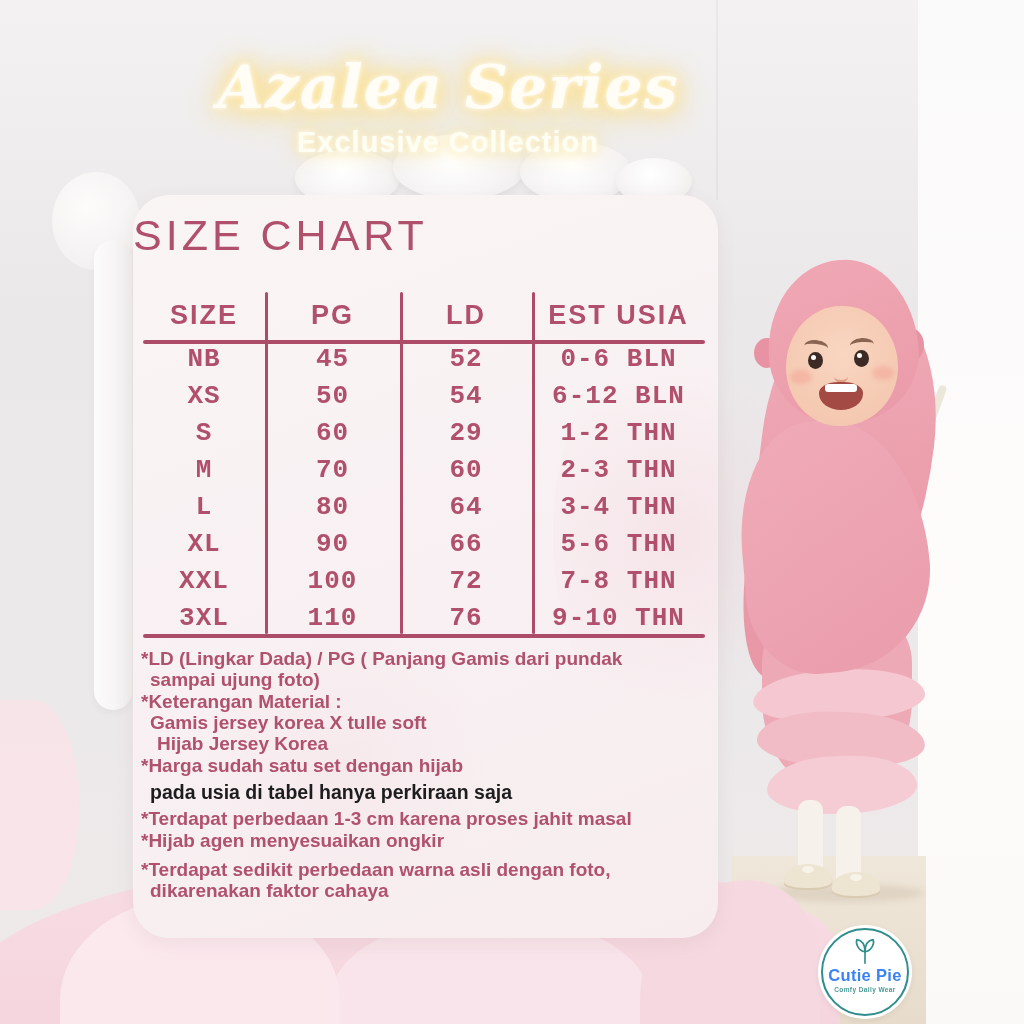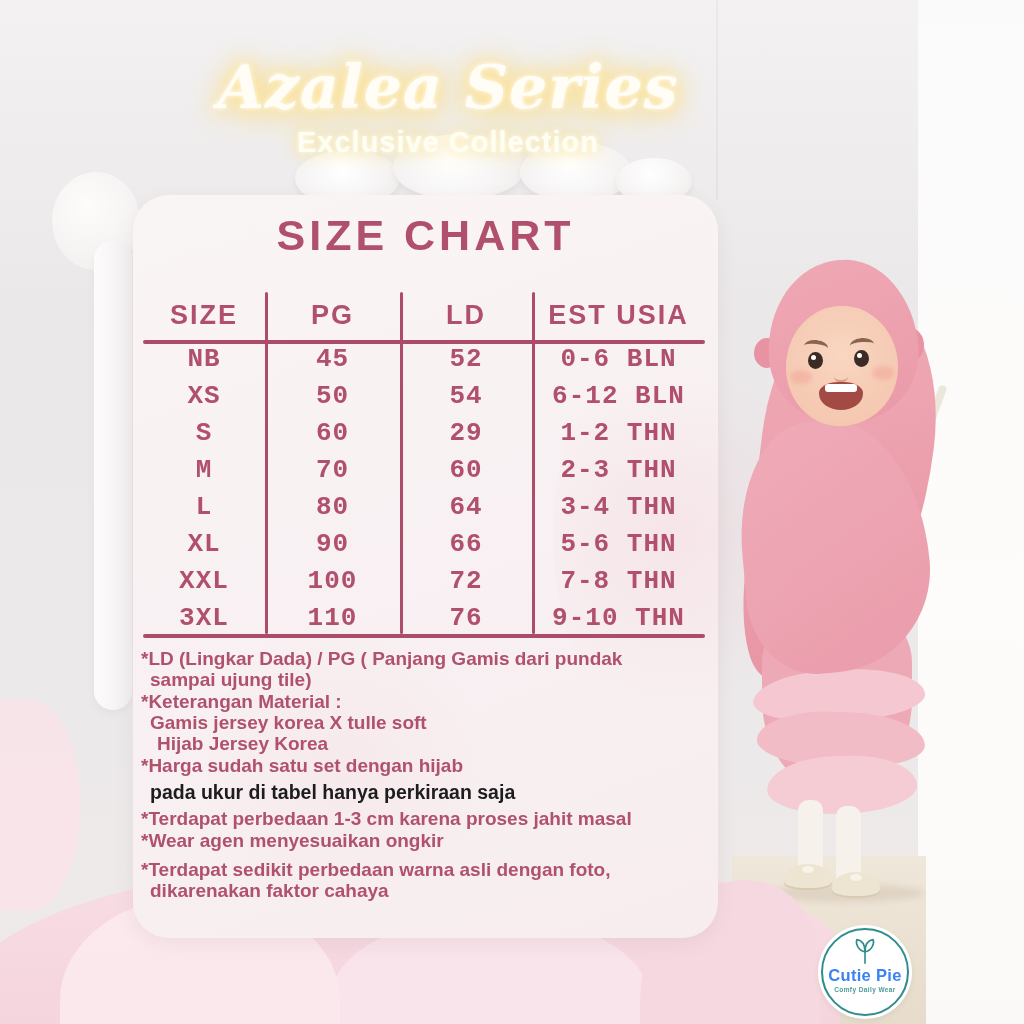--- a/index.html
+++ b/index.html
@@ -91,21 +91,21 @@
        text-shadow:0 0 5px rgba(255,255,255,.9),0 0 10px #ffeaa4,0 0 20px #ffd978;}
 
   
   .card{left:133px;top:195px;width:585px;height:743px;border-radius:36px;
        background:linear-gradient(160deg,#faf5f5 0%,#f8f0f2 55%,#f7edef 100%);
        box-shadow:0 6px 18px rgba(150,110,120,.10);}
   .ghost1{left:420px;top:130px;width:240px;height:420px;border-radius:50%;
        background:radial-gradient(circle,rgba(233,170,185,.16),rgba(233,170,185,0) 70%);}
   .ghost2{left:60px;top:430px;width:300px;height:280px;border-radius:50%;
        background:radial-gradient(circle,rgba(236,190,200,.12),rgba(236,190,200,0) 70%);}
-  .card-title{left:0;top:16px;width:100%;text-align:center;font-size:43px;font-weight:bold;
+  .card-title{left:0;top:16px;width:100%;text-align:left;font-size:43px;font-weight:normal;
        letter-spacing:4px;color:#b0506c;}
 
   .tbl{left:10px;top:95px;width:562px;height:352px;}
   .tbl-grid{display:grid;grid-template-columns:122px 135px 132px 173px;
        grid-template-rows:50px repeat(8,37px);width:562px;}
   .trow{display:contents;}
   .th,.td{display:flex;align-items:center;justify-content:center;color:#b0506c;font-weight:bold;}
   .th{font-size:27px;letter-spacing:2px;}
   .td{font-size:26px;letter-spacing:1px;font-family:Liberation Mono, monospace;}
   .vline{top:2px;width:3px;height:342px;background:#ad4c68;border-radius:2px;}
@@ -258,38 +258,38 @@
       <div class="abs vline vl1"></div>
       <div class="abs vline vl2"></div>
       <div class="abs vline vl3"></div>
       <div class="abs hline hl-head"></div>
       <div class="abs hline hl-foot"></div>
     </div>
 
     <div class="abs notes">
       <div class="note">
         <div>*LD (Lingkar Dada) / PG ( Panjang Gamis dari pundak</div>
-        <div class="ind">sampai ujung tile)</div>
+        <div class="ind">sampai ujung foto)</div>
       </div>
       <div class="note">
         <div>*Keterangan Material :</div>
         <div class="ind">Gamis jersey korea X tulle soft</div>
         <div class="ind2">Hijab Jersey Korea</div>
       </div>
       <div class="note">
         <div>*Harga sudah satu set dengan hijab</div>
       </div>
       <div class="note note-black">
-        <div class="ind">pada ukur di tabel hanya perkiraan saja</div>
+        <div class="ind">pada usia di tabel hanya perkiraan saja</div>
       </div>
       <div class="note">
         <div>*Terdapat perbedaan 1-3 cm karena proses jahit masal</div>
       </div>
       <div class="note">
-        <div>*Wear agen menyesuaikan ongkir</div>
+        <div>*Hijab agen menyesuaikan ongkir</div>
       </div>
       <div class="note note-last">
         <div>*Terdapat sedikit perbedaan warna asli dengan foto,</div>
         <div class="ind">dikarenakan faktor cahaya</div>
       </div>
     </div>
   </div>
 
   <div class="abs logo">
     <div class="logo-ring"></div>

